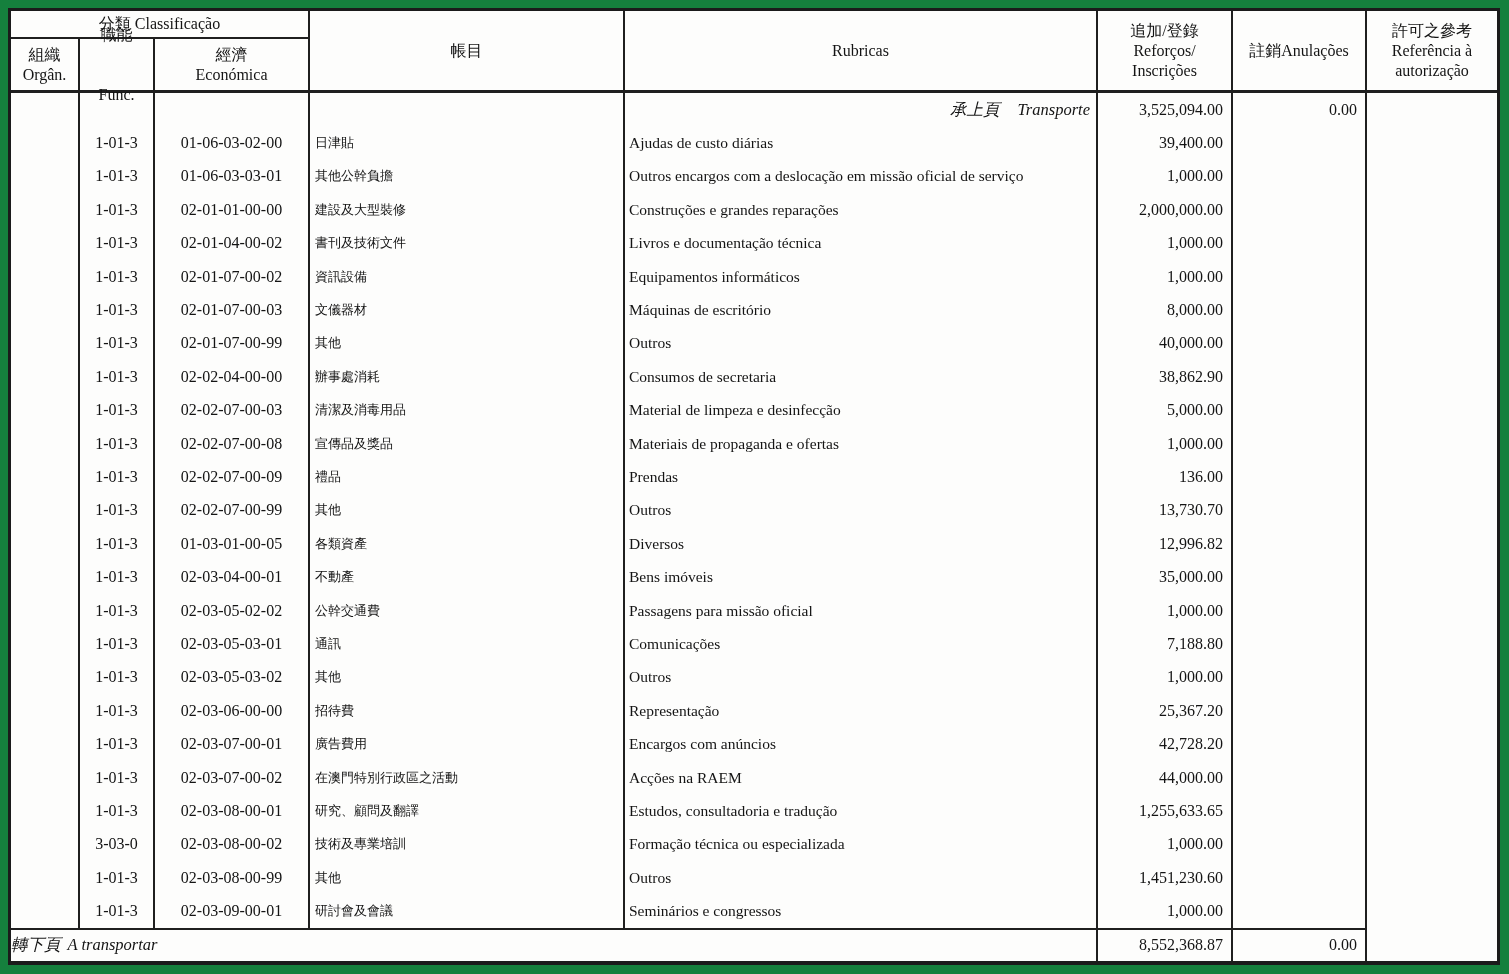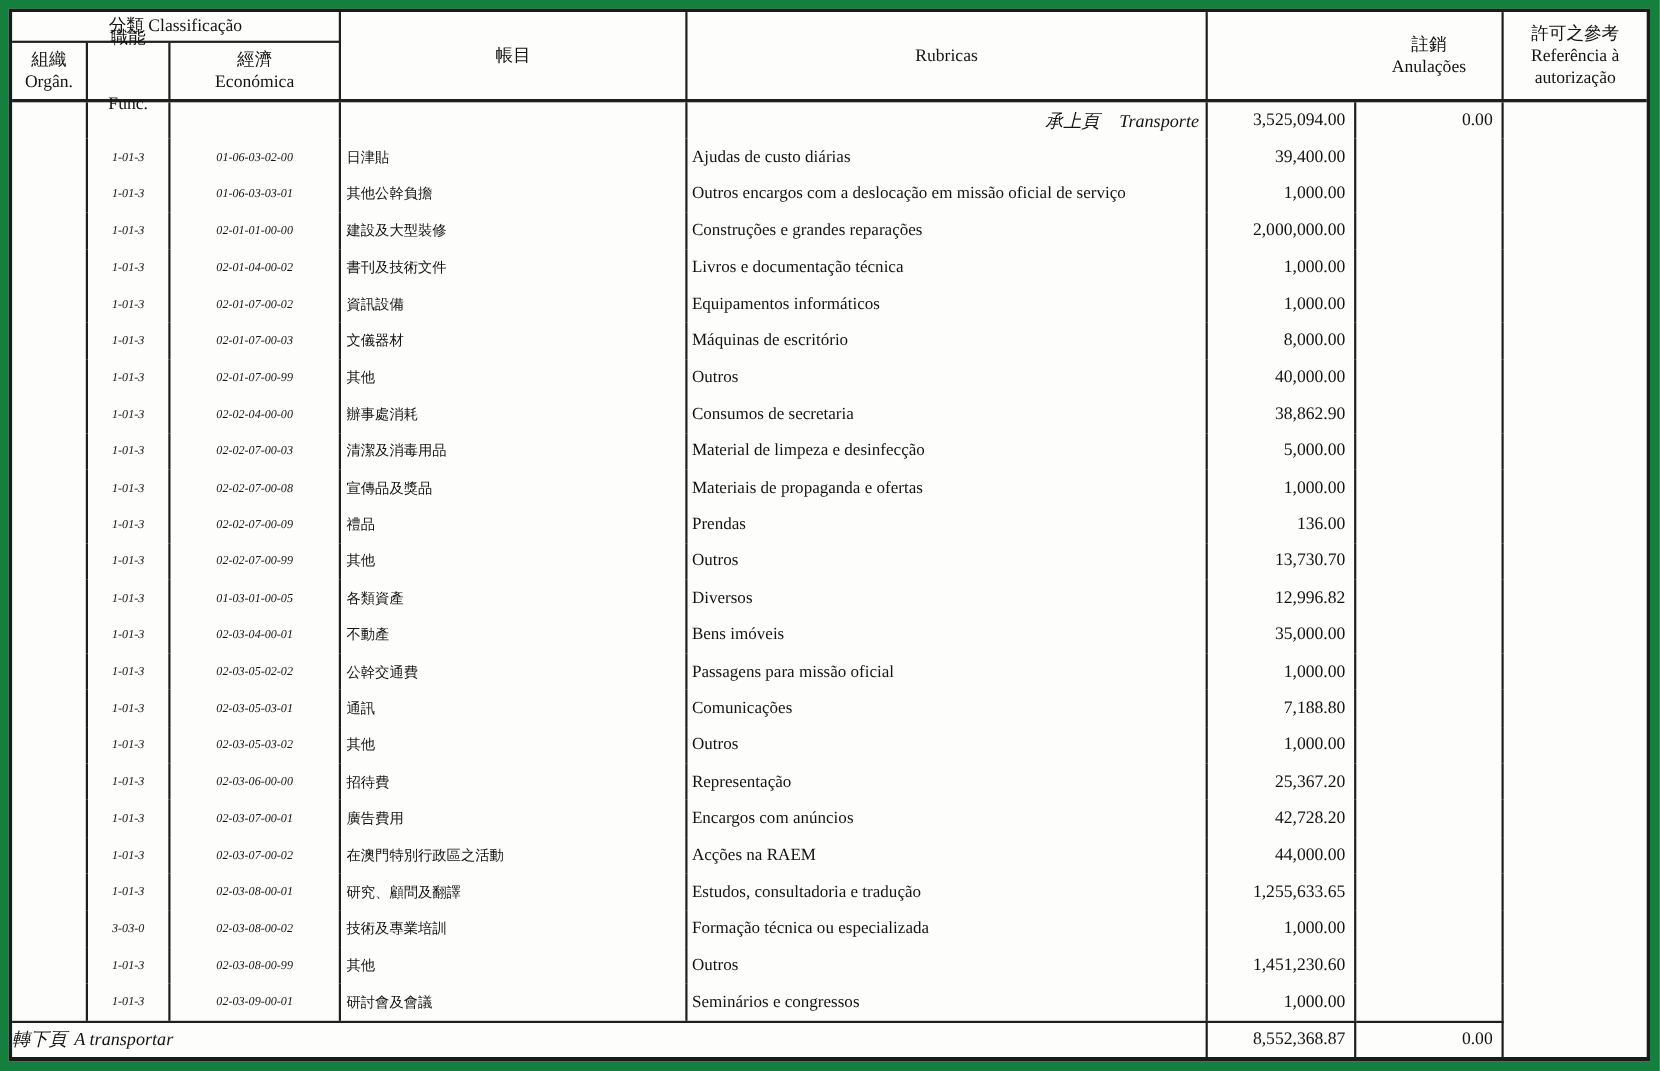--- a/index.html
+++ b/index.html
@@ -25,32 +25,32 @@
     font-size: 16px;
   }
   .hc { display: flex; align-items: center; justify-content: center; text-align: center; line-height: 1.25; }
   .h-class { grid-column: 1 / 4; grid-row: 1; border-right: 2px solid var(--line); border-bottom: 2px solid var(--line); }
   .h-org   { grid-column: 1; grid-row: 2; border-right: 2px solid var(--line); flex-direction: column; }
   .h-func  { grid-column: 2; grid-row: 2; border-right: 2px solid var(--line); flex-direction: column; gap: 40px; }
   .h-econ  { grid-column: 3; grid-row: 2; border-right: 2px solid var(--line); flex-direction: column; }
   .h-acct  { grid-column: 4; grid-row: 1 / 3; border-right: 2px solid var(--line); }
   .h-rubr  { grid-column: 5; grid-row: 1 / 3; border-right: 2px solid var(--line); }
   .h-reinf { grid-column: 6; grid-row: 1 / 3; border-right: 2px solid var(--line); flex-direction: column; }
-  .h-anul  { grid-column: 7; grid-row: 1 / 3; border-right: 2px solid var(--line); flex-direction: column; }
+  .h-anul  { grid-column: 7; grid-row: 1 / 3; border-right: 2px solid var(--line); flex-direction: row; }
   .h-ref   { grid-column: 8; grid-row: 1 / 3; flex-direction: column; }
 
   .tbody {
     display: grid;
     grid-template-columns: var(--c1) var(--c2) var(--c3) var(--c4) var(--c5) var(--c6) var(--c7) var(--c8);
     grid-auto-rows: 33.4px;
   }
   .trow { display: contents; }
   .c { display: flex; align-items: center; border-right: 2px solid var(--line); overflow: hidden; white-space: nowrap; }
   .c8 { border-right: none; }
-  .code { justify-content: center; font-size: 11px; font-style: italic; }
+  .code { justify-content: center; font-size: 16px; }
   .zh { padding-left: 5px; font-size: 13px; }
   .pt { padding-left: 4px; font-size: 15.5px; }
   .amount { justify-content: flex-end; padding-right: 8px; font-size: 16px; }
   .carry { justify-content: flex-end; padding-right: 6px; font-style: italic; font-size: 16.5px; gap: 18px; }
 
   .tfoot {
     display: grid;
     grid-template-columns: 1087px var(--c6) var(--c7) var(--c8);
     grid-template-rows: 33px;
     font-size: 16px;
@@ -76,20 +76,25 @@
       <div class="hc h-func">
         <div>職能</div>
         <div>Func.</div>
       </div>
       <div class="hc h-econ">
         <div>經濟</div>
         <div>Económica</div>
       </div>
       <div class="hc h-acct">帳目</div>
       <div class="hc h-rubr">Rubricas</div>
+      <div class="hc h-reinf">
+        <div>追加/登錄</div>
+        <div>Reforços/</div>
+        <div>Inscrições</div>
+      </div>
       <div class="hc h-anul">
         <div>註銷</div>
         <div>Anulações</div>
       </div>
       <div class="hc h-ref">
         <div>許可之參考</div>
         <div>Referência à</div>
         <div>autorização</div>
       </div>
     </div>

